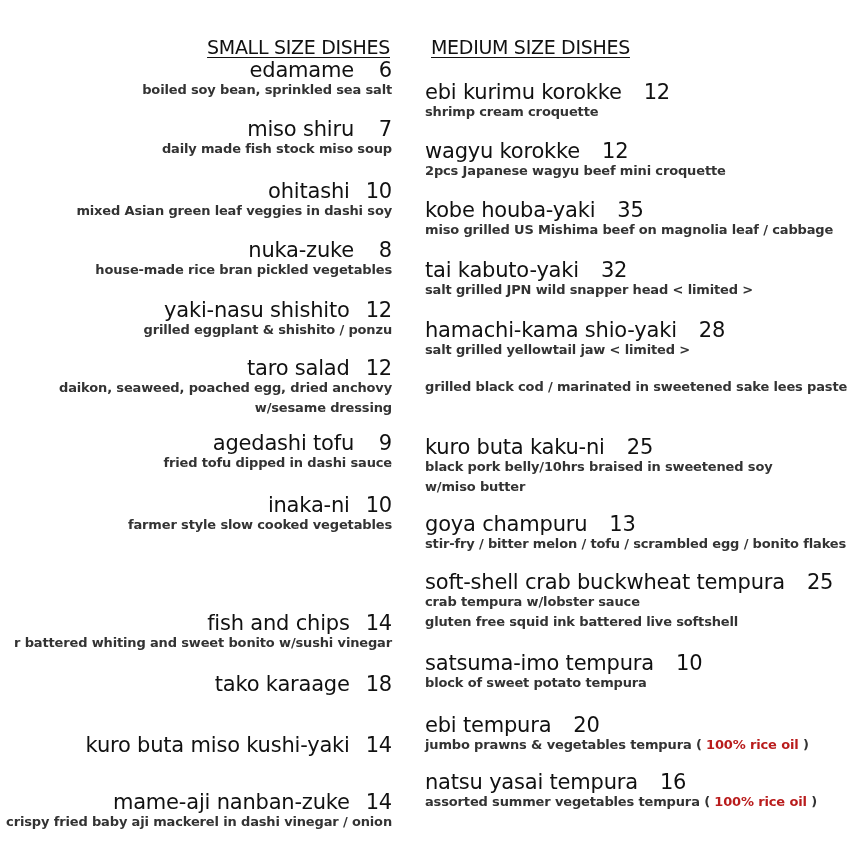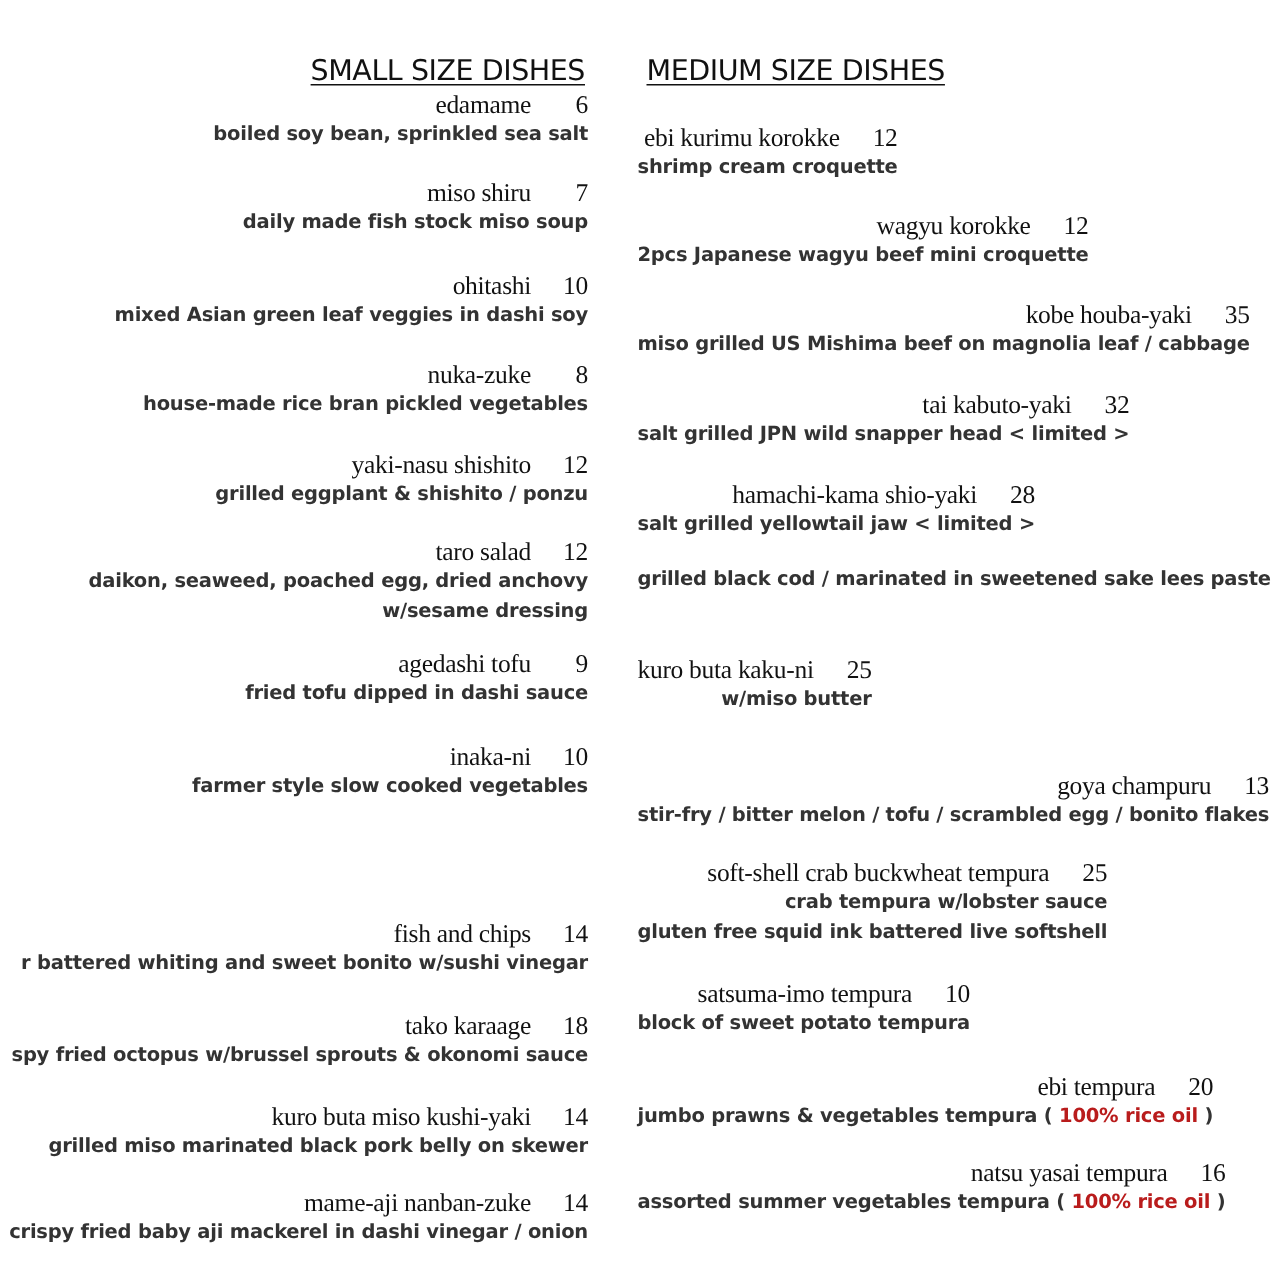--- a/index.html
+++ b/index.html
@@ -37,42 +37,41 @@
       text-decoration: underline;
       text-underline-offset: 3px;
       text-decoration-thickness: 1px;
       line-height: 26px;
       color: #111;
     }
     .col-left .section-title { padding-right: 2px; }
     .col-right .section-title { padding-left: 6px; }
 
     .item-name-line {
-      font-size: 17px;
+      font-size: 21px;
       letter-spacing: -0.2px;
       line-height: 20px;
       color: #111;
-      font-family: Liberation Serif, serif;
     }
     .price { display: inline-block; }
     .col-left .price { margin-left: 16px; min-width: 22px; text-align: right; }
     .col-right .price { margin-left: 22px; }
 
     .desc {
       font-size: 13px;
       line-height: 20px;
       color: #333;
       letter-spacing: -0.15px;
       font-weight: bold;
     }
     .accent { color: #b91c1c; }
 
     .item { position: absolute; }
     .col-left .item { right: 0; }
-    .col-right .item { left: 0; text-align: right; }
+    .col-right .item { left: 0; }
   </style>
 </head>
 <body>
 
 <div class="col-left">
   <div class="section-title">SMALL SIZE DISHES</div>
 
   <div class="item" style="top:26px">
     <div class="item-name-line"><span>edamame</span><span class="price">6</span></div>
     <div class="desc">boiled soy bean, sprinkled sea salt</div>
@@ -115,26 +114,24 @@
   </div>
 
 
   <div class="item" style="top:579px">
     <div class="item-name-line"><span>fish and chips</span><span class="price">14</span></div>
     <div class="desc">r battered whiting and sweet bonito w/sushi vinegar</div>
   </div>
 
   <div class="item" style="top:640px">
     <div class="item-name-line"><span>tako karaage</span><span class="price">18</span></div>
-    <div class="desc">spy fried octopus w/brussel sprouts &amp; okonomi sauce</div>
   </div>
 
   <div class="item" style="top:701px">
     <div class="item-name-line"><span>kuro buta miso kushi-yaki</span><span class="price">14</span></div>
-    <div class="desc">grilled miso marinated black pork belly on skewer</div>
   </div>
 
   <div class="item" style="top:758px">
     <div class="item-name-line"><span>mame-aji nanban-zuke</span><span class="price">14</span></div>
     <div class="desc">crispy fried baby aji mackerel in dashi vinegar / onion</div>
   </div>
 </div>
 
 <div class="col-right">
   <div class="section-title">MEDIUM SIZE DISHES</div>
@@ -163,20 +160,21 @@
     <div class="item-name-line"><span>hamachi-kama shio-yaki</span><span class="price">28</span></div>
     <div class="desc">salt grilled yellowtail jaw  &lt; limited &gt;</div>
   </div>
 
   <div class="item" style="top:343px">
     <div class="desc">grilled black cod / marinated in sweetened sake lees paste</div>
   </div>
 
   <div class="item" style="top:403px">
     <div class="item-name-line"><span>kuro buta kaku-ni</span><span class="price">25</span></div>
+    <div class="desc">black pork belly/10hrs braised in sweetened soy</div>
     <div class="desc">w/miso butter</div>
   </div>
 
   <div class="item" style="top:480px">
     <div class="item-name-line"><span>goya champuru</span><span class="price">13</span></div>
     <div class="desc">stir-fry / bitter melon / tofu / scrambled egg / bonito flakes</div>
   </div>
 
   <div class="item" style="top:538px">
     <div class="item-name-line"><span>soft-shell crab buckwheat tempura</span><span class="price">25</span></div>

